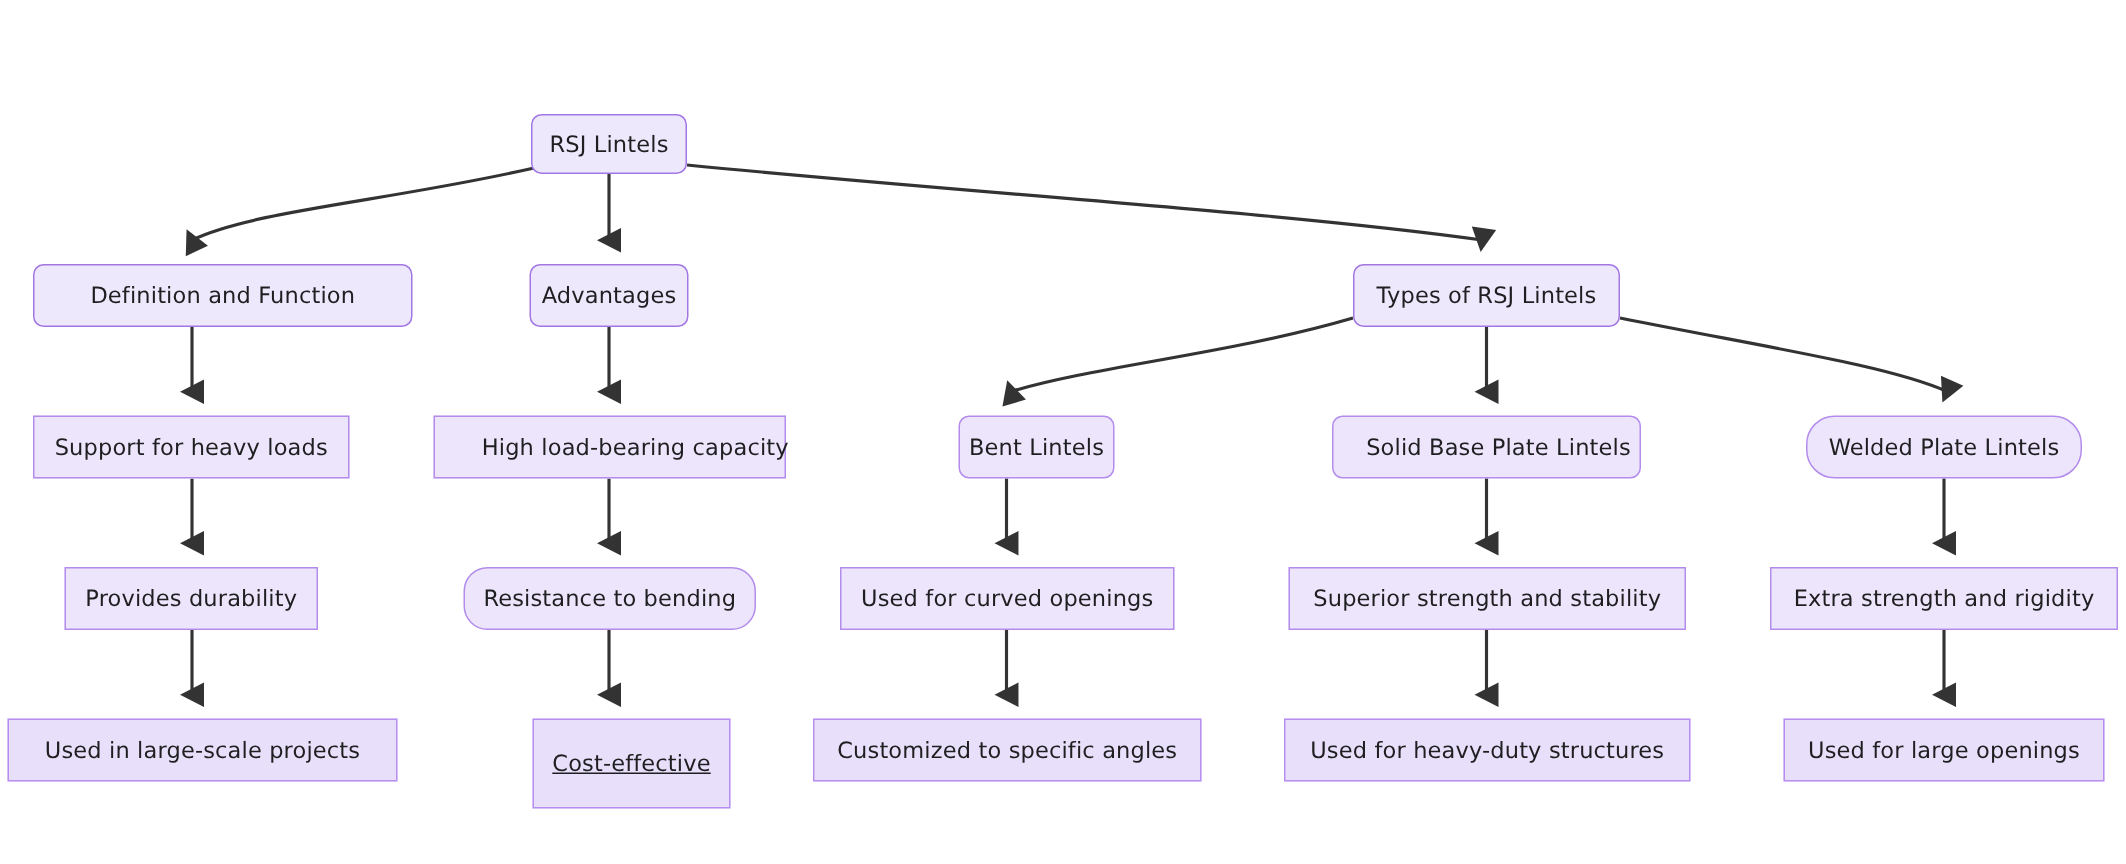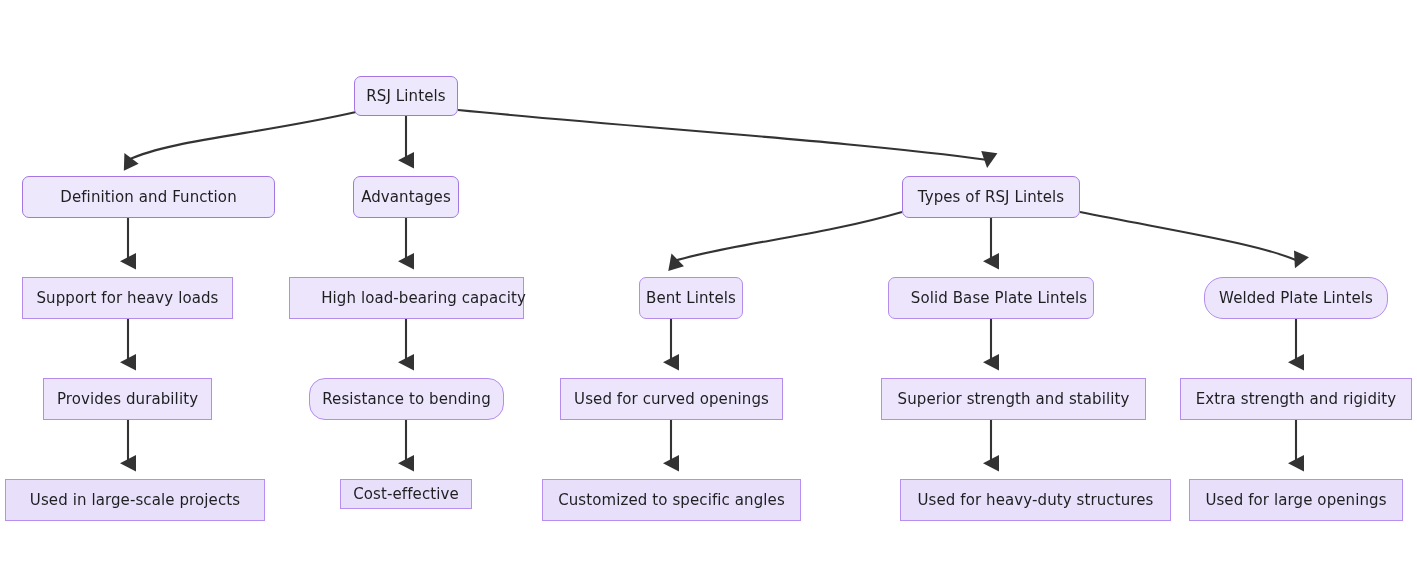--- a/index.html
+++ b/index.html
@@ -84,22 +84,22 @@
       <div class="node round fill-a" style="left: 353px; top: 176px; width: 106px; height: 42px;">Advantages</div>
       <div class="node round fill-a" style="left: 902px; top: 176px; width: 178px; height: 42px;">Types of RSJ Lintels</div>
       <div class="node square fill-b" style="left: 22px; top: 277px; width: 211px; height: 42px;">Support for heavy loads</div>
       <div class="node square fill-b" style="left: 289px; top: 277px; width: 235px; height: 42px; padding-left: 34px;">High load-bearing capacity</div>
       <div class="node round fill-b" style="left: 613px; top: 277px; width: 104px; height: 42px; margin-left: 26px;">Bent Lintels</div>
       <div class="node round fill-b" style="left: 888px; top: 277px; width: 206px; height: 42px; padding-left: 16px;">Solid Base Plate Lintels</div>
       <div class="node round fill-b" style="left: 1204px; top: 277px; width: 184px; height: 42px; border-radius: 19px;">Welded Plate Lintels</div>
       <div class="node square fill-b" style="left: 43px; top: 378px; width: 169px; height: 42px;">Provides durability</div>
       <div class="node square fill-b" style="left: 309px; top: 378px; width: 195px; height: 42px; border-radius: 16px;">Resistance to bending</div>
       <div class="node square fill-b" style="left: 560px; top: 378px; width: 223px; height: 42px;">Used for curved openings</div>
-      <div class="node square fill-b" style="left: 881px; top: 378px; width: 265px; height: 42px;">Superior strength and stability</div>
+      <div class="node square fill-b" style="left: 859px; top: 378px; width: 265px; height: 42px;">Superior strength and stability</div>
       <div class="node square fill-b" style="left: 1180px; top: 378px; width: 232px; height: 42px;">Extra strength and rigidity</div>
       <div class="node square fill-c" style="left: 5px; top: 479px; width: 260px; height: 42px;">Used in large-scale projects</div>
-      <div class="node square fill-c" style="left: 340px; top: 479px; width: 132px; height: 30px;">Cost-effective</div>
+      <div class="node square fill-c" style="left: 355px; top: 479px; width: 132px; height: 60px; text-decoration: underline;">Cost-effective</div>
       <div class="node square fill-c" style="left: 542px; top: 479px; width: 259px; height: 42px;">Customized to specific angles</div>
-      <div class="node square fill-c" style="left: 856px; top: 479px; width: 271px; height: 42px; margin-left: 44px;">Used for heavy-duty structures</div>
+      <div class="node square fill-c" style="left: 856px; top: 479px; width: 271px; height: 42px;">Used for heavy-duty structures</div>
       <div class="node square fill-c" style="left: 1189px; top: 479px; width: 214px; height: 42px;">Used for large openings</div>
     </div>
 
 </div>
 
 </body></html>

